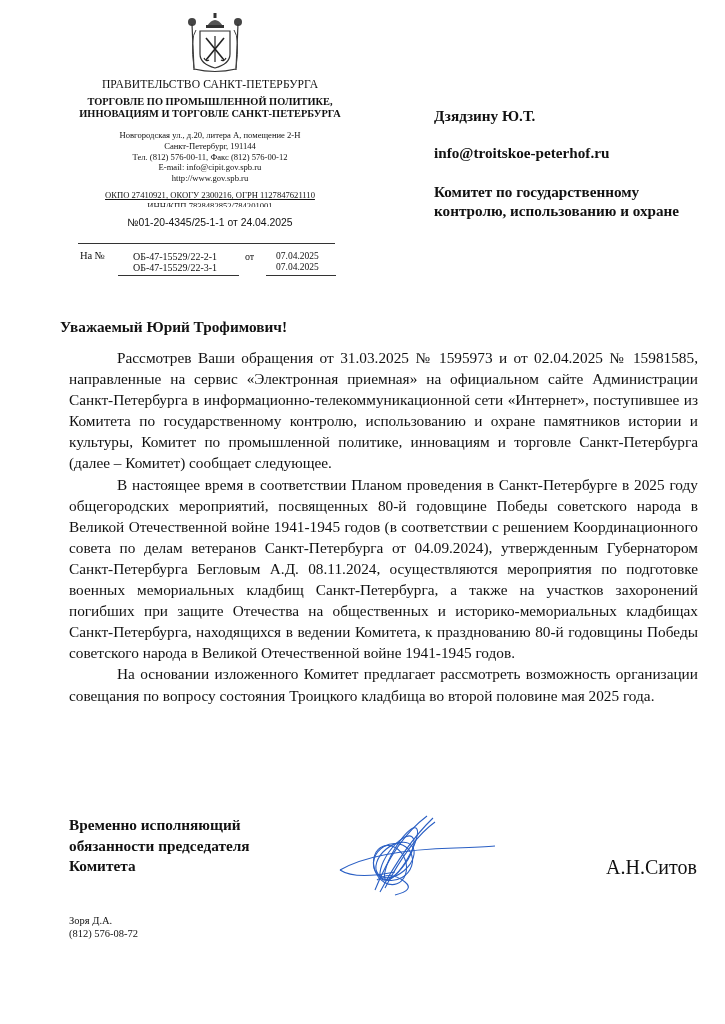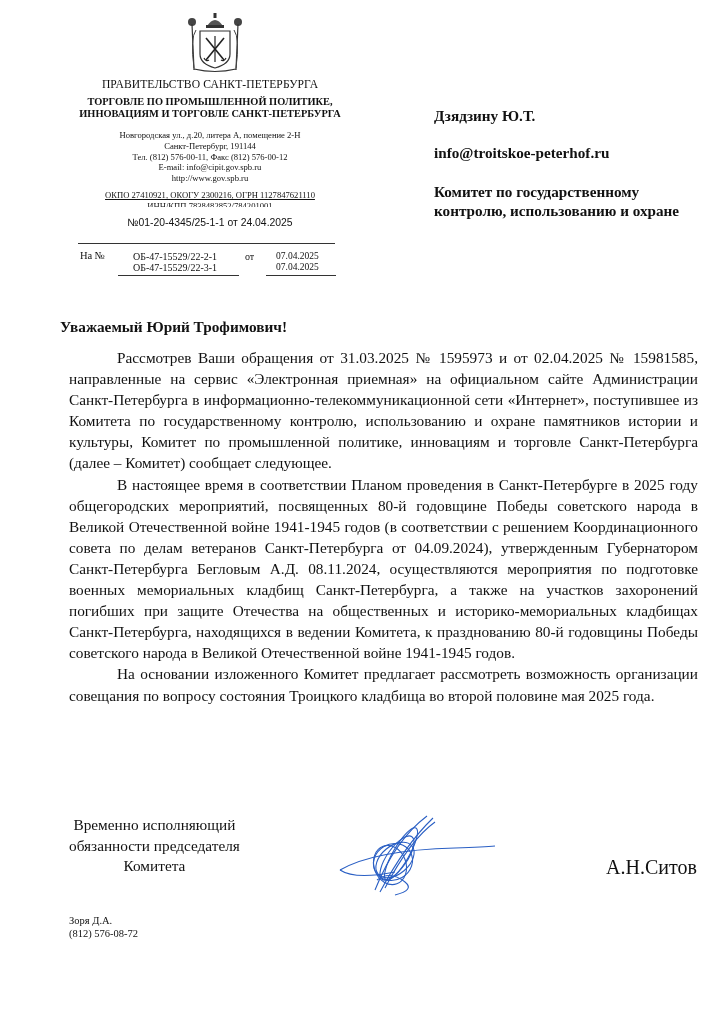--- a/index.html
+++ b/index.html
@@ -19,21 +19,21 @@
     .dates { left: 276px; top: 251px; font-size: 9.5px; line-height: 11.2px; }
     .uline1 { left: 118px; top: 275px; width: 121px; border-top: 1px solid #333; }
     .uline2 { left: 266px; top: 275px; width: 70px; border-top: 1px solid #333; }
     .recipient { left: 434px; font-weight: bold; font-size: 15.2px; line-height: 19px; }
     .r1 { top: 106px; }
     .r2 { top: 143px; }
     .r3 { top: 182px; }
     .greeting { left: 60px; width: 640px; top: 318px; text-align: left; font-weight: bold; font-size: 15.3px; }
     .body-text { left: 69px; top: 347px; width: 629px; font-size: 15.3px; line-height: 21.1px; text-align: justify; }
     .body-text p { margin: 0; text-indent: 48px; }
-    .sig-title { left: 69px; top: 815px; font-weight: normal; font-size: 15.3px; line-height: 20.5px; text-align: center; }
+    .sig-title { left: 69px; top: 815px; font-weight: bold; font-size: 15.3px; line-height: 20.5px; }
     .signature { left: 335px; top: 810px; width: 175px; height: 90px; }
     .sig-name { left: 606px; top: 856px; font-weight: normal; font-size: 20px; }
     .executor { left: 69px; top: 914px; font-size: 10.5px; line-height: 13px; }
   </style>
 </head>
 <body>
 
 <div class="abs emblem">
   <svg width="70" height="62" viewBox="0 0 70 62">
 

